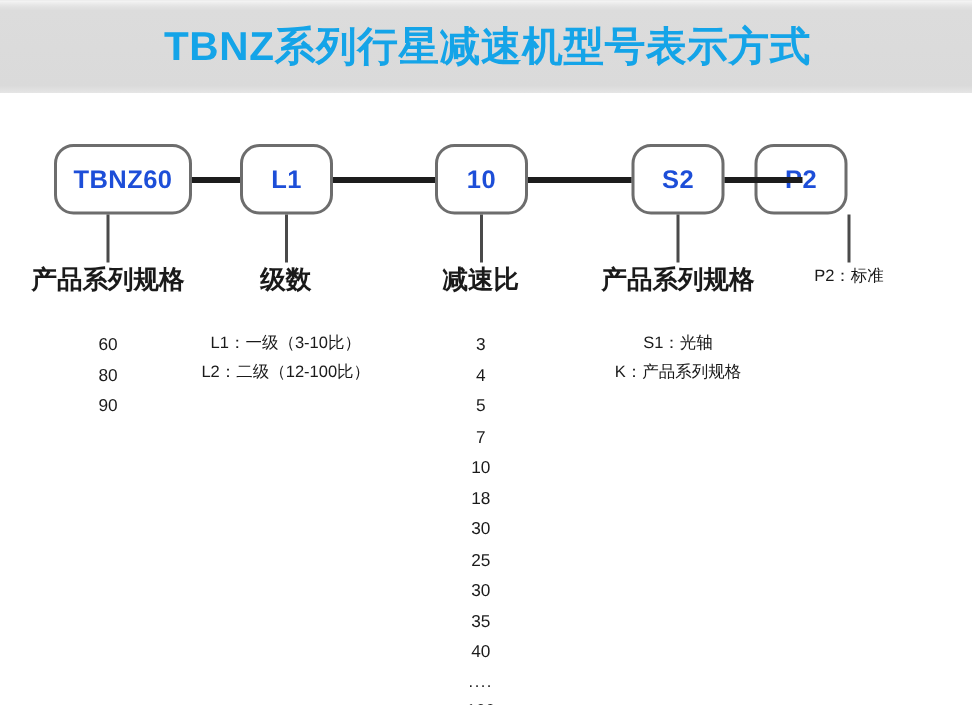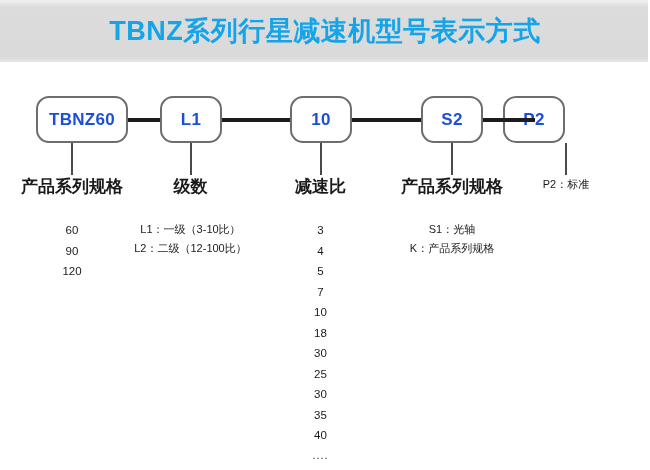--- a/index.html
+++ b/index.html
@@ -154,22 +154,22 @@
 
   <div class="dropline d0"></div>
   <div class="dropline d1"></div>
   <div class="dropline d2"></div>
   <div class="dropline d3"></div>
   <div class="dropline d4"></div>
 
   <div class="column col0">
     <div class="col-title">产品系列规格</div>
     <div class="col-item num">60</div>
+    <div class="col-item num">80</div>
     <div class="col-item num">90</div>
-    <div class="col-item num">120</div>
   </div>
 
   <div class="column col1">
     <div class="col-title">级数</div>
     <div class="col-item">L1：一级（3-10比）</div>
     <div class="col-item">L2：二级（12-100比）</div>
   </div>
 
   <div class="column col2">
     <div class="col-title">减速比</div>

